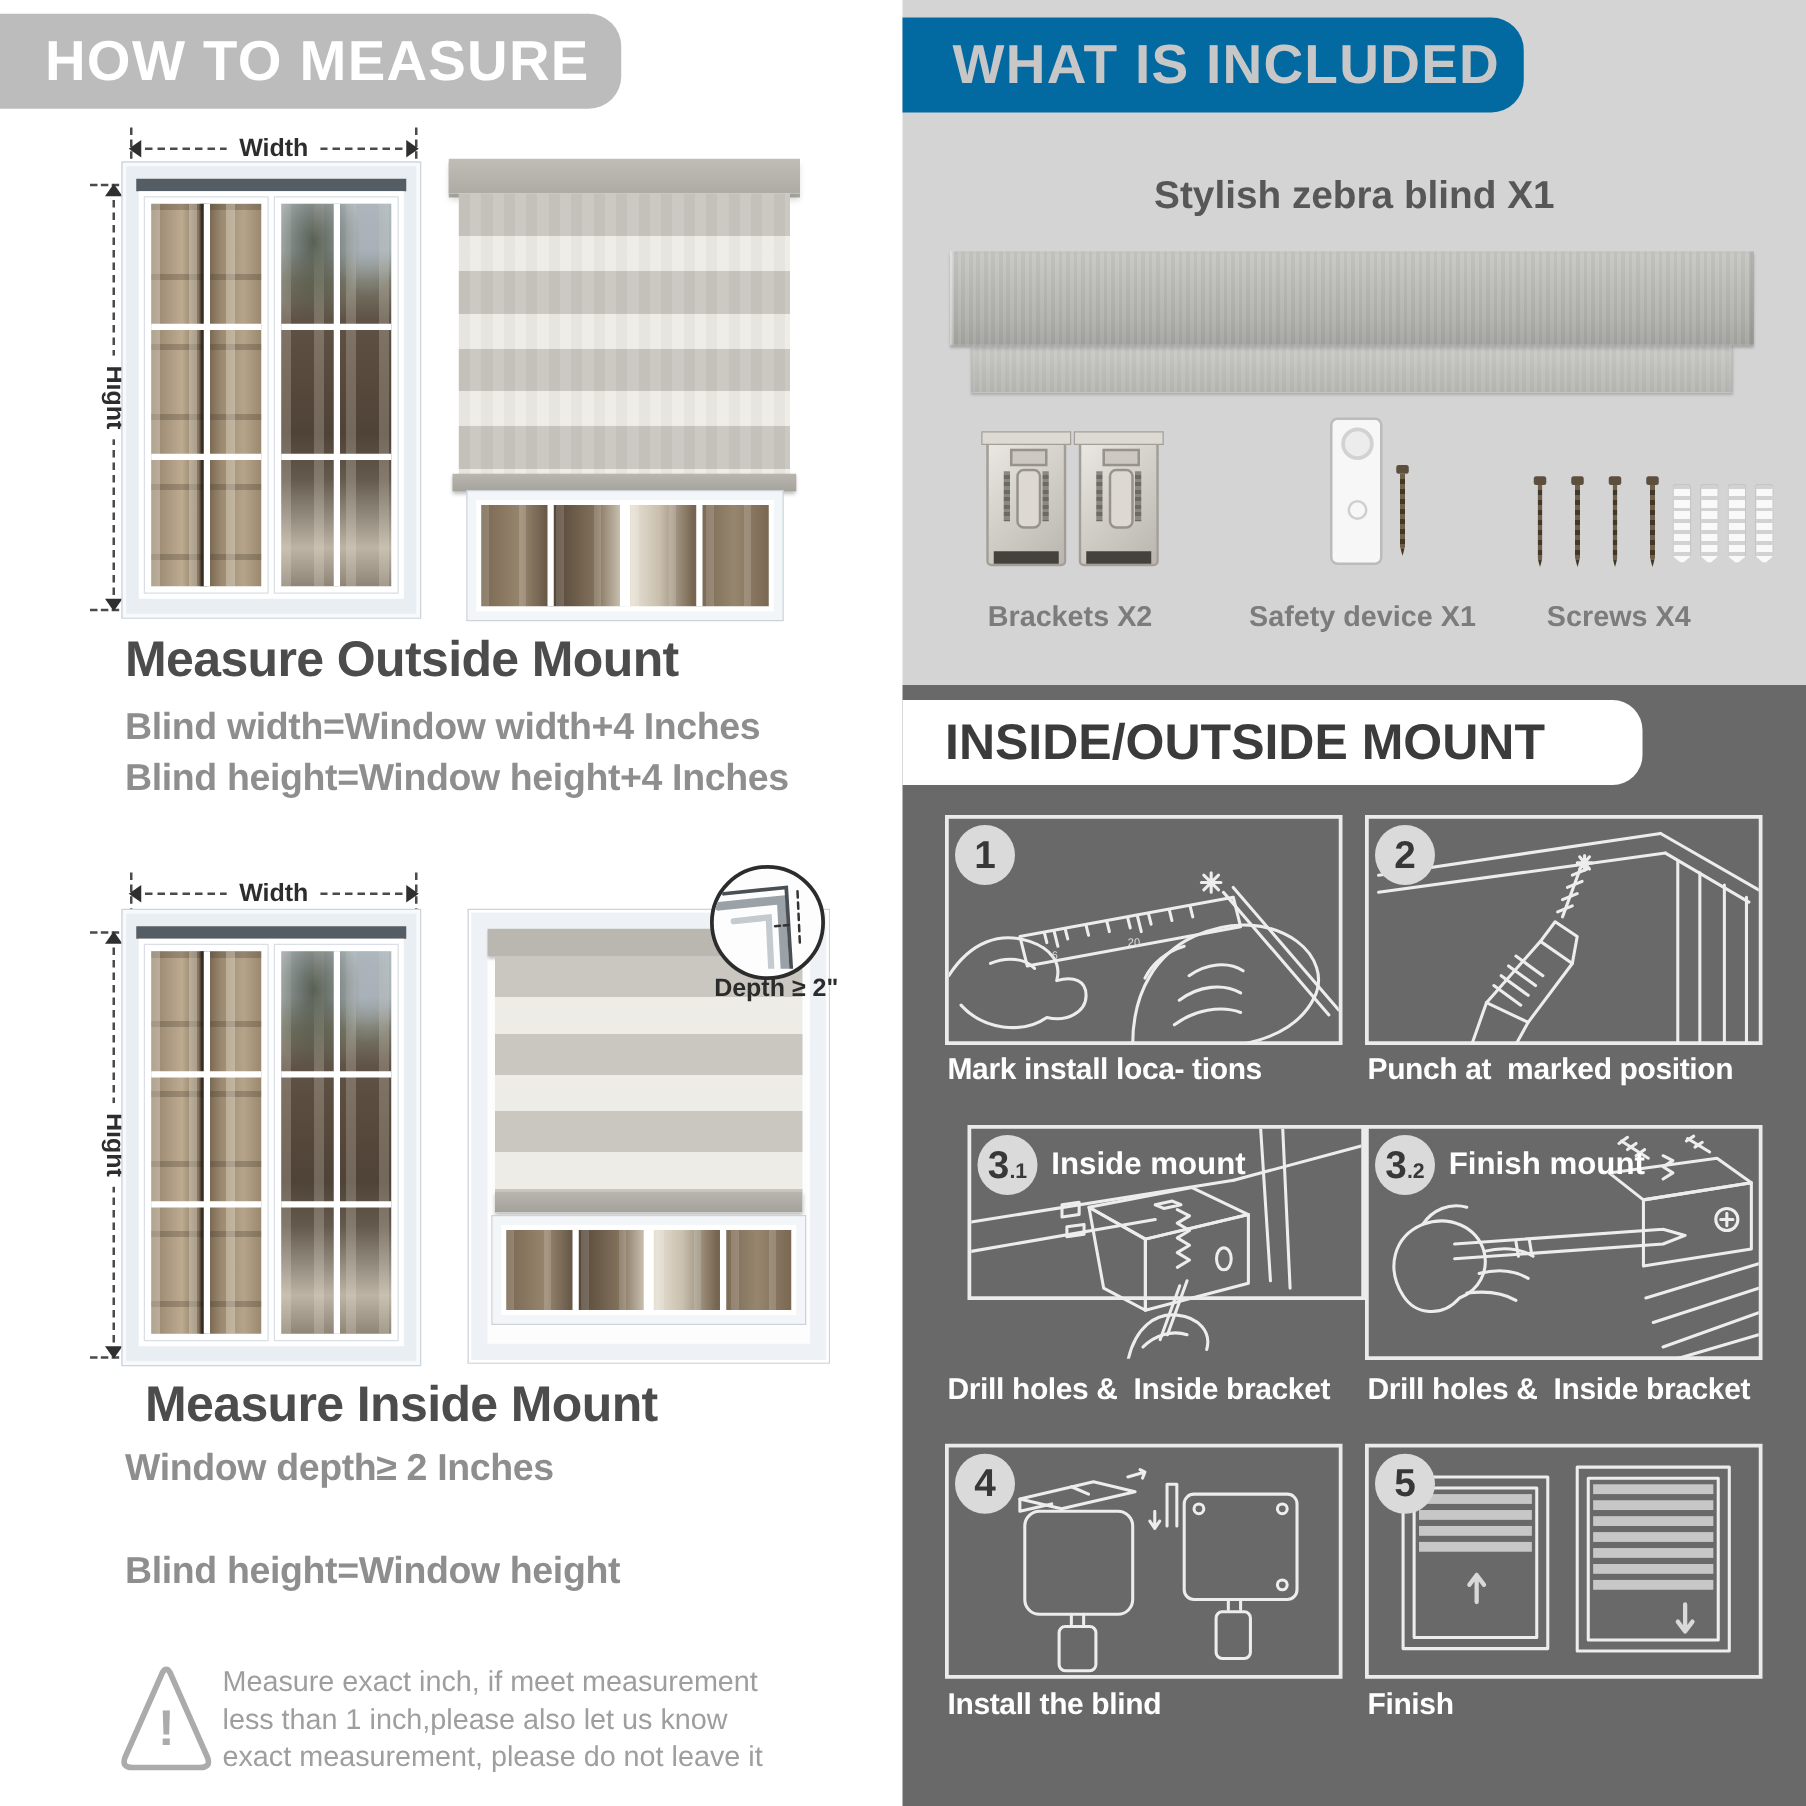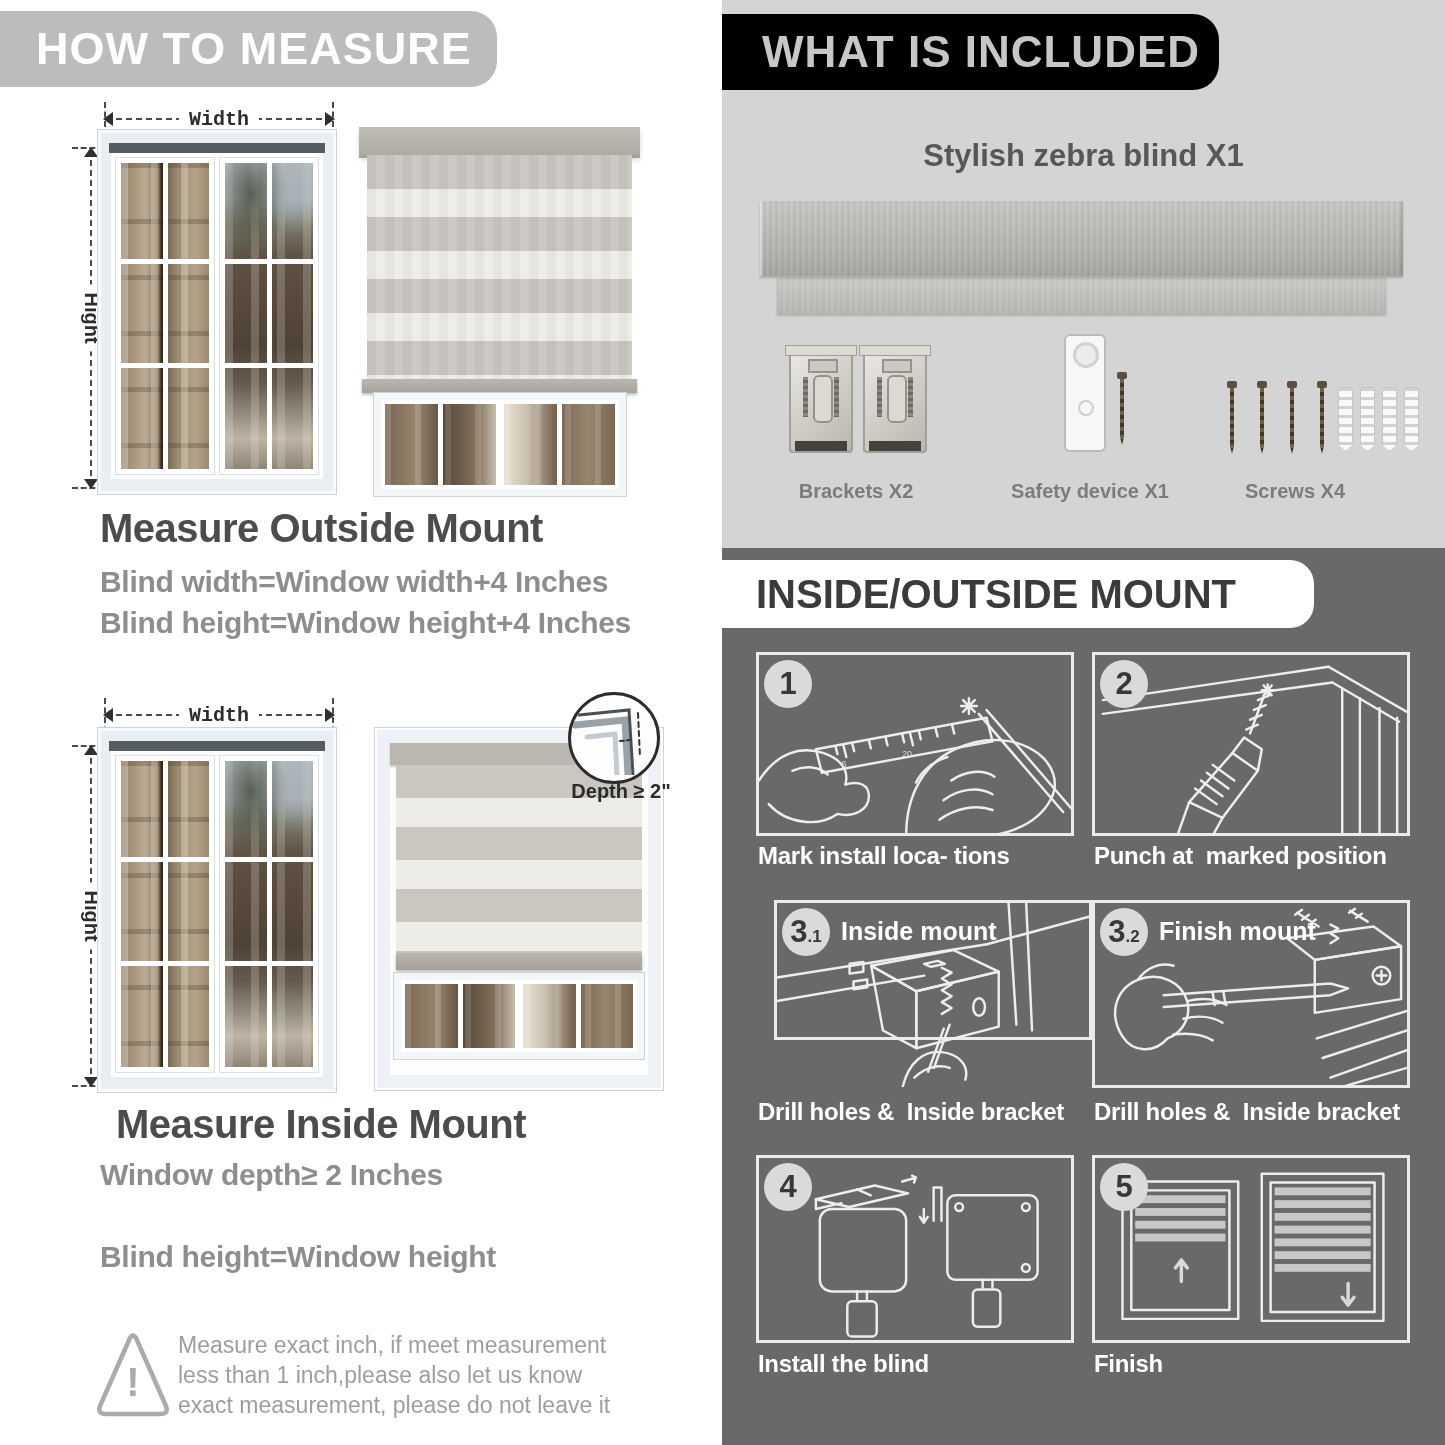--- a/index.html
+++ b/index.html
@@ -4,35 +4,35 @@
 <style>
   html,body{margin:0;padding:0;background:#fff;}
   #canvas{position:relative;width:1445px;height:1445px;background:#ffffff;overflow:hidden;
           font-family:"Liberation Sans",sans-serif;}
   .abs{position:absolute;}
 
   
   .banner-left{left:0;top:11px;width:497px;height:76px;background:#bcbcbc;
     border-radius:0 26px 26px 0;color:#ffffff;font-weight:700;font-size:45px;
     line-height:76px;padding-left:36px;letter-spacing:1px;box-sizing:border-box;}
-  .banner-included{left:722px;top:14px;width:497px;height:76px;background:#000000;
+  .banner-included{left:722px;top:14px;width:497px;height:76px;background:#0369a1;
     border-radius:0 26px 26px 0;color:#c7c7c7;font-weight:700;font-size:44px;
     line-height:76px;padding-left:40px;letter-spacing:1px;box-sizing:border-box;}
   .banner-mount{left:722px;top:560px;width:592px;height:68px;background:#ffffff;
     border-radius:0 24px 24px 0;color:#3b3b3b;font-weight:700;font-size:40px;
     line-height:68px;padding-left:34px;box-sizing:border-box;}
 
   
   .panel-light{left:722px;top:0;width:723px;height:548px;background:#d4d4d4;}
   .panel-dark{left:722px;top:548px;width:723px;height:897px;background:#696969;}
 
   
   .dash-v{position:absolute;width:0;border-left:2px dashed #4a4a4a;}
   .dash-h{position:absolute;height:0;border-top:2px dashed #4a4a4a;}
-  .wguide{position:absolute;height:22px;font-family:Liberation Mono, monospace;}
+  .wguide{position:absolute;height:22px;}
   .wguide .ln{position:absolute;left:2px;right:2px;top:10px;border-top:2px dashed #4a4a4a;}
   .wguide .ah-l{position:absolute;left:-1px;top:4px;width:0;height:0;
     border:7px solid transparent;border-left:0;border-right:10px solid #2f2f2f;}
   .wguide .ah-r{position:absolute;right:-1px;top:4px;width:0;height:0;
     border:7px solid transparent;border-right:0;border-left:10px solid #2f2f2f;}
   .wguide .lbl{position:absolute;left:50%;top:50%;transform:translate(-50%,-50%);
     background:#fff;padding:0 10px;font-weight:700;font-size:20px;color:#2d2d2d;}
   .hguide{position:absolute;width:22px;}
   .hguide .ln{position:absolute;top:2px;bottom:2px;left:10px;border-left:2px dashed #4a4a4a;}
   .hguide .ah-t{position:absolute;top:-1px;left:4px;width:0;height:0;
@@ -132,21 +132,21 @@
   .screw{position:absolute;width:10px;height:78px;}
   .screw .hd{position:absolute;left:0;top:0;width:10px;height:7px;background:#5c4f3e;border-radius:2px;}
   .screw .sh{position:absolute;left:3px;top:7px;width:4px;height:66px;
     background:repeating-linear-gradient(180deg,#6f5f48 0 4px,#42382a 4px 8px);
     clip-path:polygon(0 0,100% 0,100% 88%,50% 100%,0 88%);}
   .anchor{position:absolute;width:13px;height:62px;background:rgba(255,255,255,.85);
     border:1px solid #c6c6c6;border-radius:3px;
     background-image:repeating-linear-gradient(180deg, rgba(170,170,170,.5) 0 3px, rgba(0,0,0,0) 3px 9px);
     clip-path:polygon(0 0,100% 0,100% 90%,50% 100%,0 90%);}
   .inc-label{position:absolute;top:480px;transform:translateX(-50%);font-weight:700;
-    font-size:20px;color:#7c7c7c;white-space:nowrap;}
+    font-size:23px;color:#7c7c7c;white-space:nowrap;}
   .stylish{position:absolute;left:722px;top:138px;width:723px;text-align:center;
     font-weight:700;font-size:31px;color:#575757;}
 
   
   .stepbox{position:absolute;width:318px;height:184px;border:3px solid #ebebeb;
     box-sizing:border-box;background:#696969;}
   .stepbox svg{position:absolute;inset:0;}
   .badge{position:absolute;left:5px;top:5px;width:48px;height:48px;border-radius:50%;
     background:#dadada;color:#383838;font-weight:700;font-size:31px;text-align:center;
     line-height:48px;z-index:2;}

